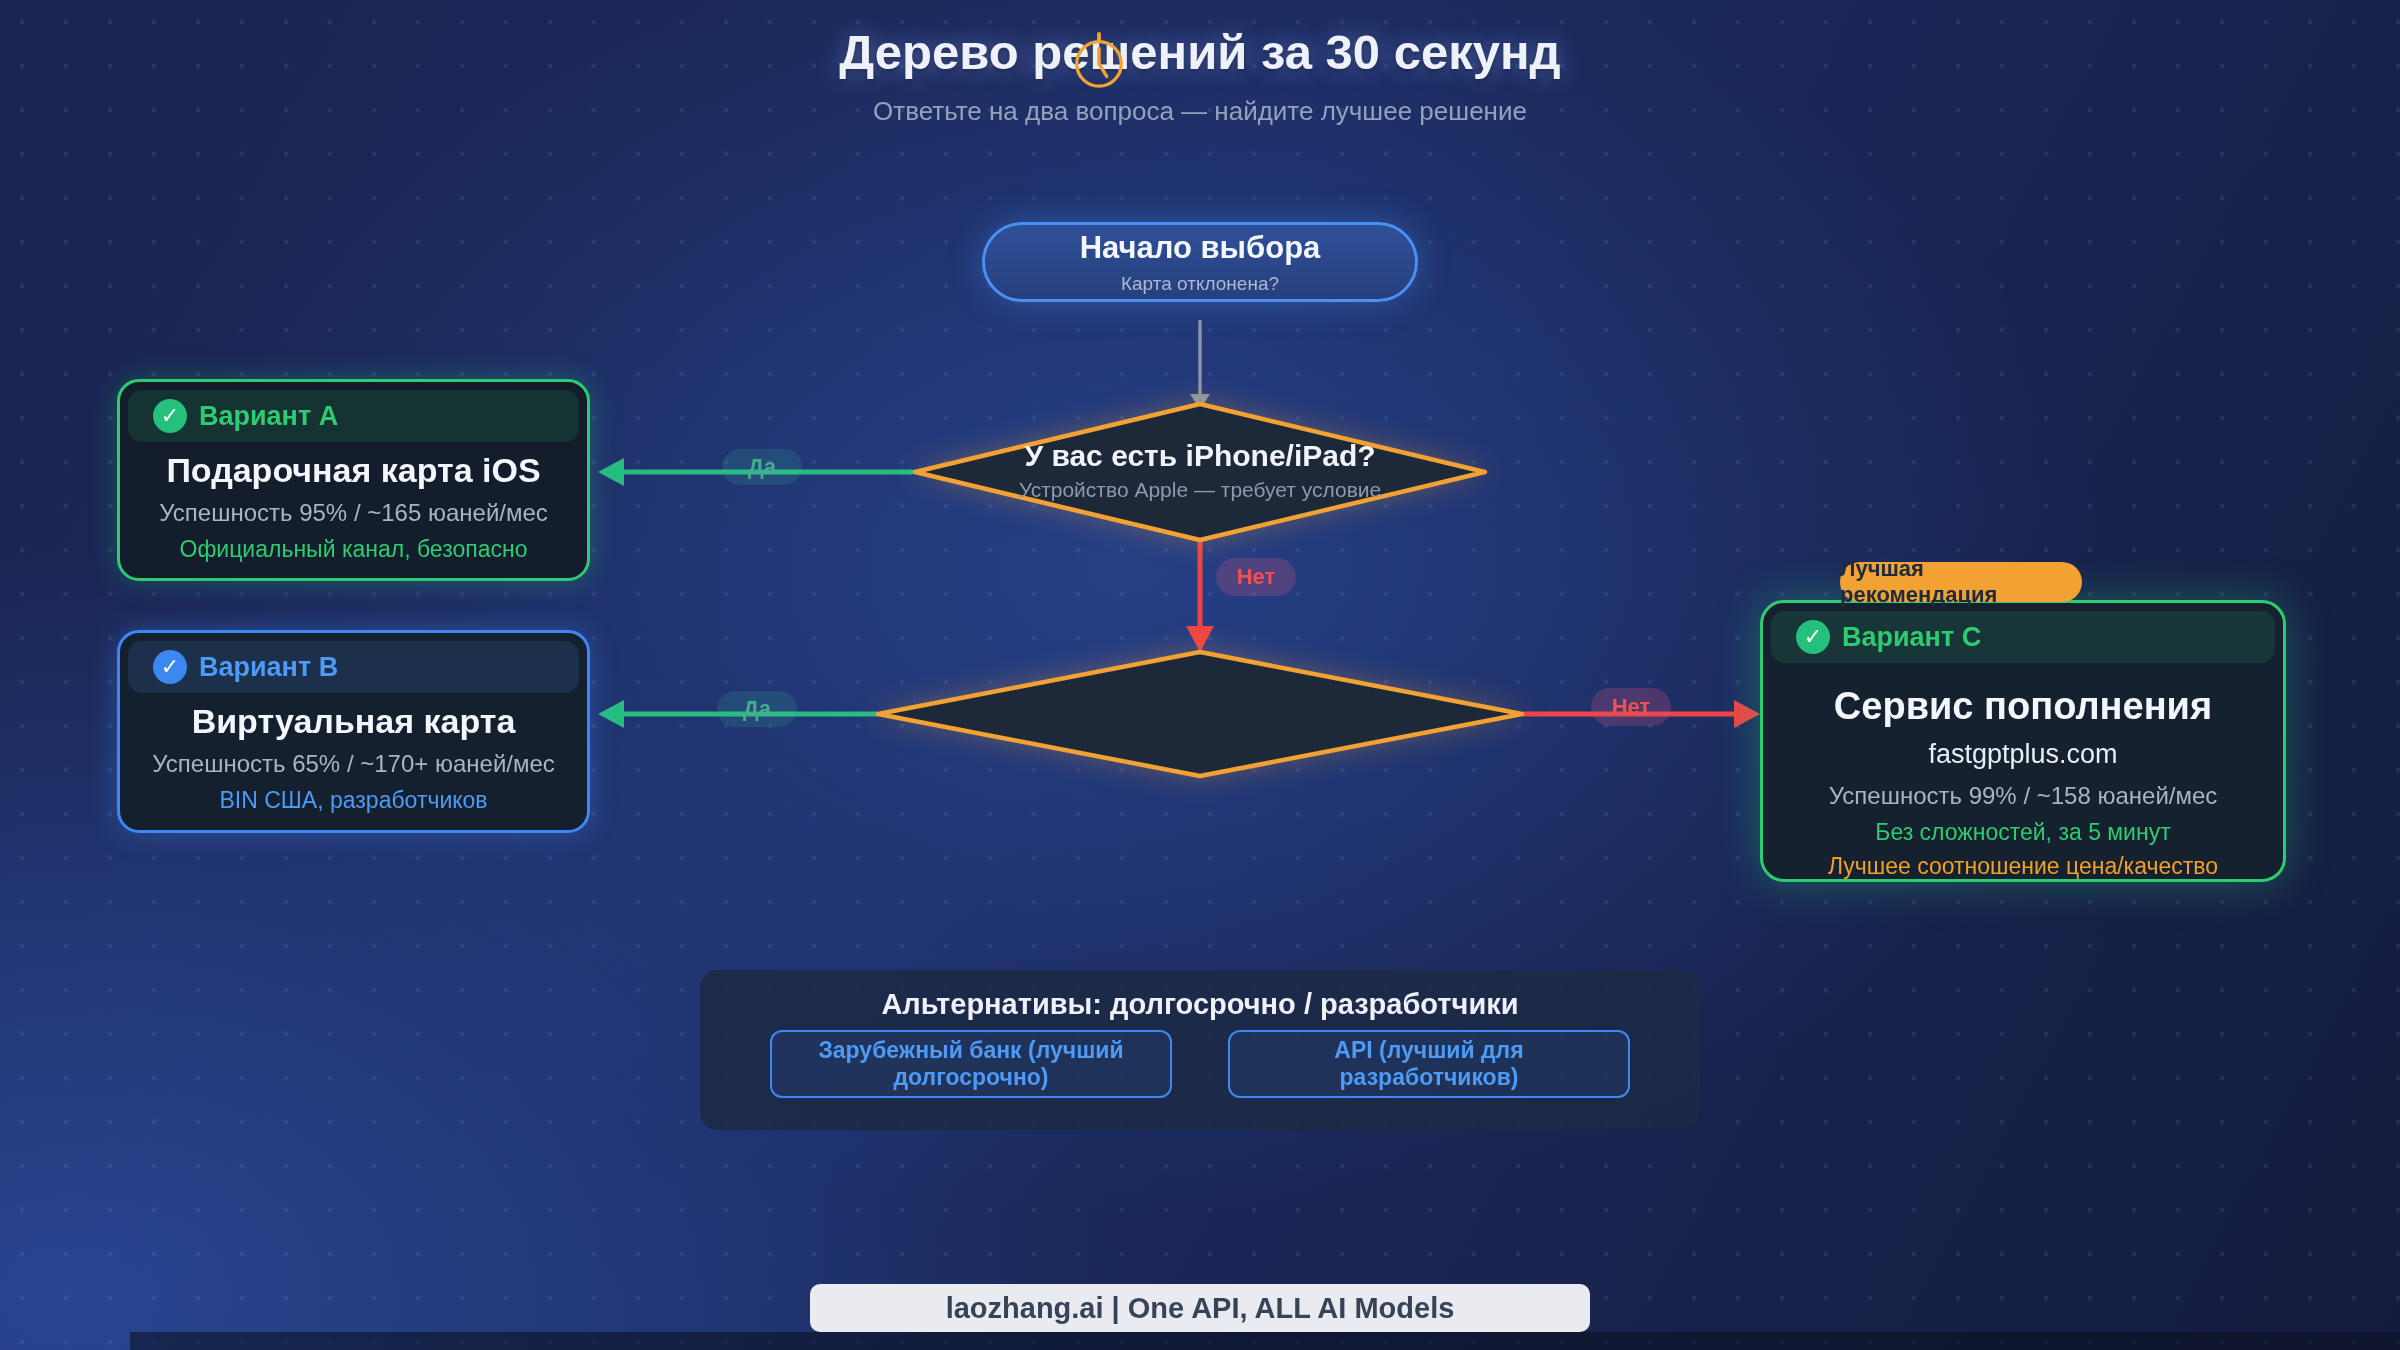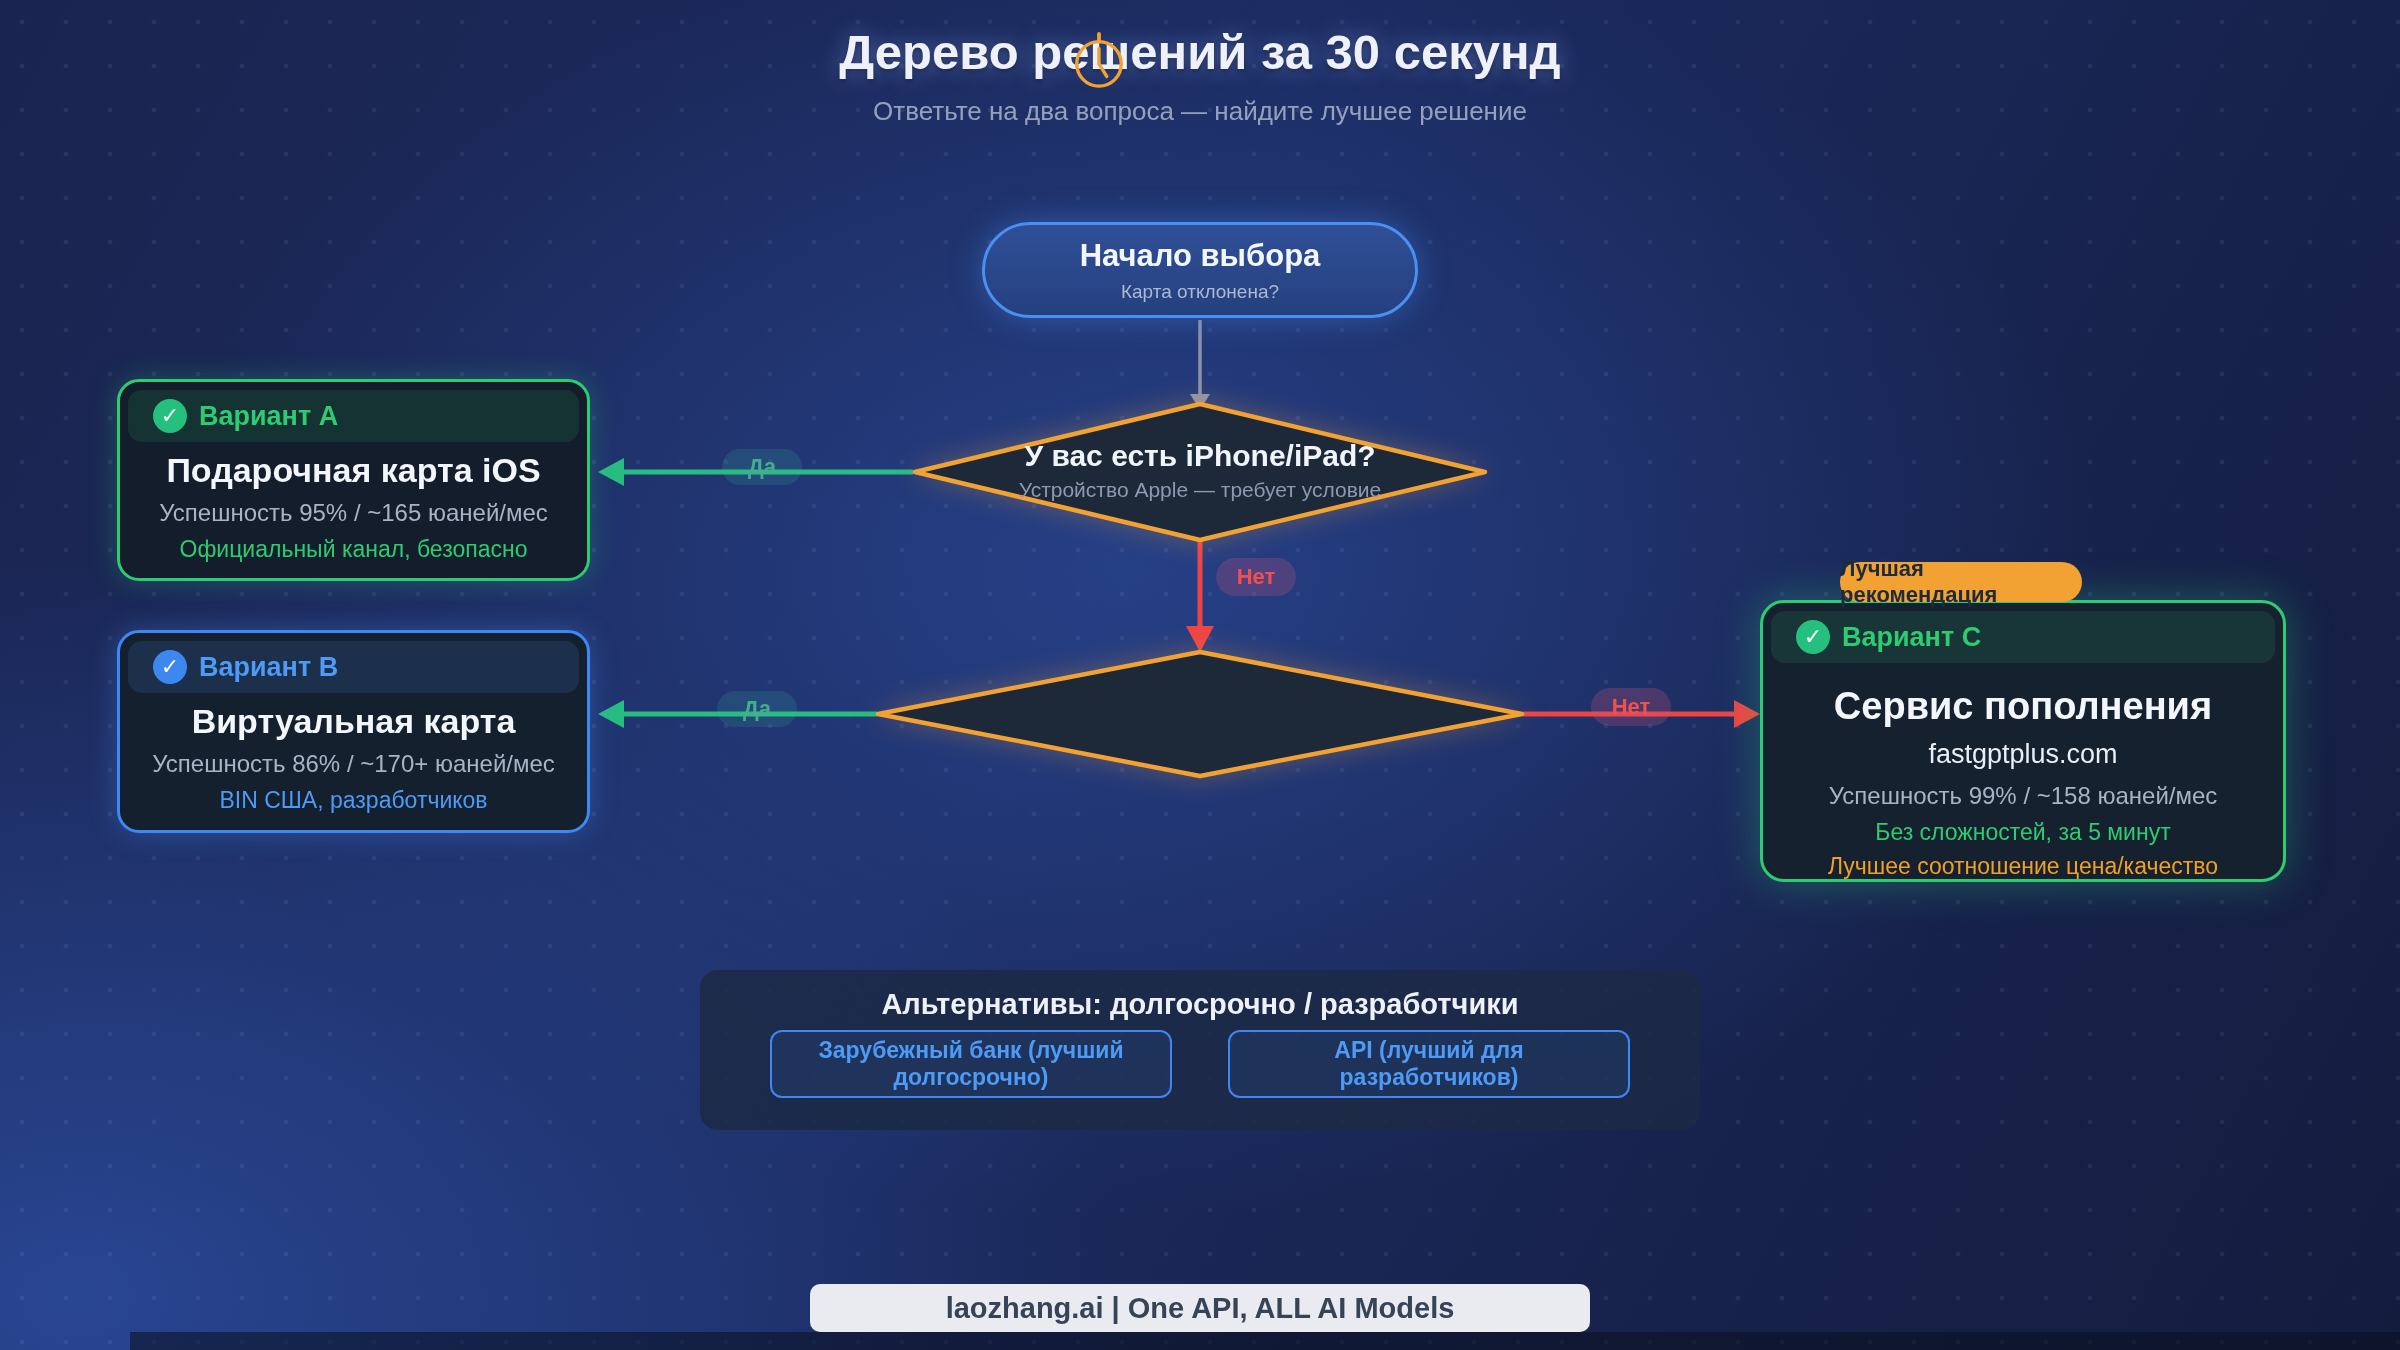--- a/index.html
+++ b/index.html
@@ -35,21 +35,21 @@
     position:absolute; left:0; top:96px; width:2400px; text-align:center;
     font-size:26px; color:#95a1ba;
   }
 
   
   svg.wires { position:absolute; left:0; top:0; z-index:1; pointer-events:none; }
   .diamond-shape { filter:drop-shadow(0 0 14px rgba(242,161,51,0.30)); }
 
   
   .start-node {
-    position:absolute; left:982px; top:222px; width:436px; height:96px;
+    position:absolute; left:982px; top:222px; width:436px; height:80px;
     border:3px solid #4a90f2; border-radius:48px;
     background:linear-gradient(180deg,#2f4f97 0%,#25407e 100%);
     box-shadow:0 0 32px rgba(74,144,242,0.40);
     display:flex; flex-direction:column; align-items:center; justify-content:center;
     z-index:2;
   }
   .start-title { font-size:31px; font-weight:bold; color:#f3f6fb; }
   .start-sub   { font-size:19px; color:#aeb9cf; margin-top:7px; }
 
   
@@ -194,21 +194,21 @@
     <div class="card-stats">Успешность 95% / ~165 юаней/мес</div>
     <div class="card-note note-green">Официальный канал, безопасно</div>
   </div>
 
   <div class="card card-b">
     <div class="card-header hdr-blue">
       <span class="check-icon check-blue"></span>
       <span class="card-label lbl-blue">Вариант B</span>
     </div>
     <div class="card-title">Виртуальная карта</div>
-    <div class="card-stats">Успешность 86% / ~170+ юаней/мес</div>
+    <div class="card-stats">Успешность 65% / ~170+ юаней/мес</div>
     <div class="card-note note-blue">BIN США, разработчиков</div>
   </div>
 
   <div class="ribbon-badge">Лучшая рекомендация</div>
   <div class="card card-c">
     <div class="card-header hdr-green">
       <span class="check-icon check-green"></span>
       <span class="card-label lbl-green">Вариант C</span>
     </div>
     <div class="card-title">Сервис пополнения</div>

